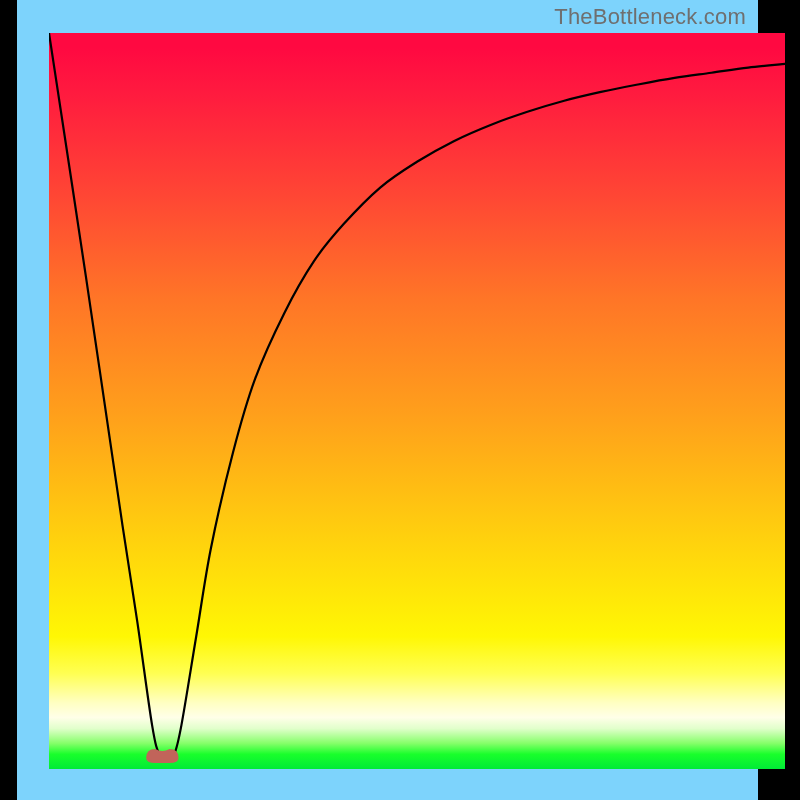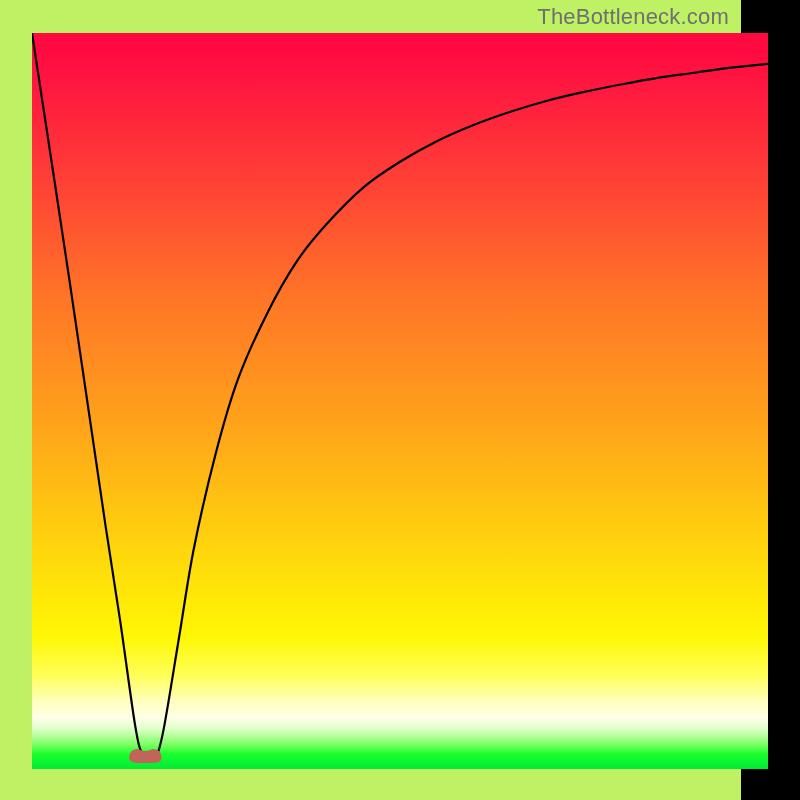--- a/index.html
+++ b/index.html
@@ -6,25 +6,25 @@
     margin: 0;
     padding: 0;
     width: 800px;
     height: 800px;
     overflow: hidden;
     background: #000;
     font-family: Arial, Helvetica, sans-serif;
   }
   .frame {
     position: absolute;
-    left: 0;
+    left: 17px;
     top: 0;
     width: 741px;
     height: 800px;
-    background: #bef264;
+    background: #7dd3fc;
   }
   .watermark {
     position: absolute;
     top: 4px;
     right: 12px;
     color: #6f6f6f;
     font-size: 22px;
     font-weight: 400;
     letter-spacing: 0.2px;
     z-index: 10;

